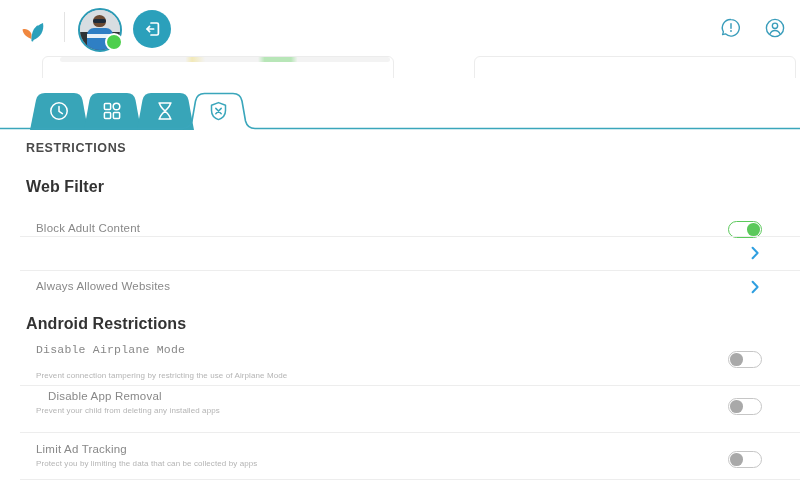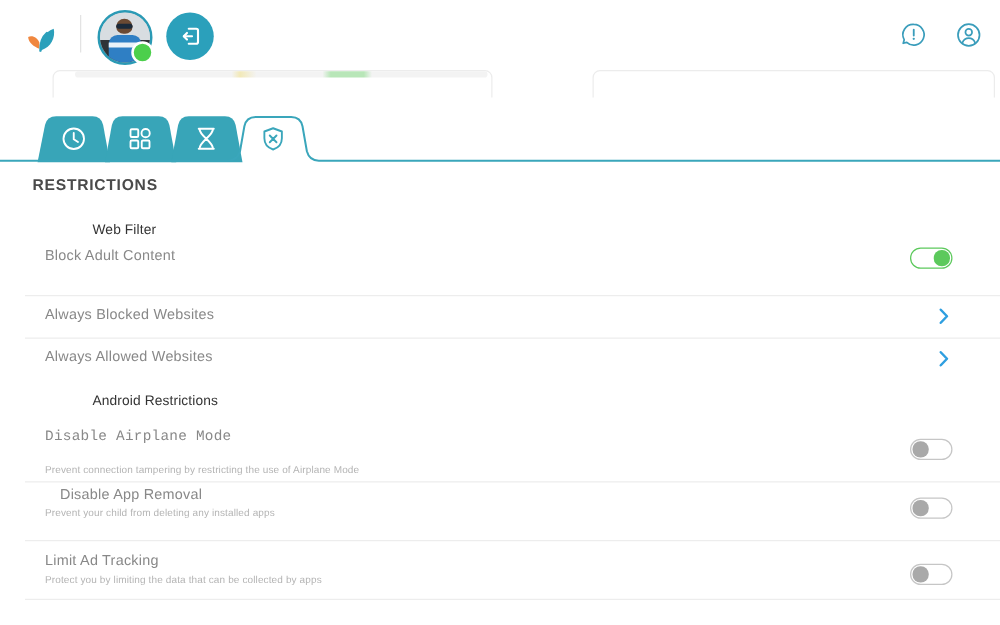--- a/index.html
+++ b/index.html
@@ -68,21 +68,21 @@
   .tabs-svg{position:absolute;left:0;top:0;}
   .tab-hit{position:absolute;top:2px;height:32px;cursor:pointer;}
 
   
   .content{position:absolute;left:0;top:130px;width:648px;height:370px;background:#fff;}
   .page-title{
     position:absolute;left:26px;top:11px;font-size:12.5px;letter-spacing:.6px;
     color:#4a4a4a;font-weight:600;
   }
   .section-title{
-    position:absolute;left:26px;font-size:11px;color:#333;font-weight:400;letter-spacing:.1px;margin-left:48px;
+    position:absolute;left:26px;font-size:16px;color:#333;font-weight:700;letter-spacing:.1px;
   }
   .row{position:absolute;left:0;width:800px;}
   .row-label{
     position:absolute;left:36px;font-size:11.5px;color:#888;letter-spacing:.2px;
   }
   .row-sub{
     position:absolute;left:36px;font-size:8px;color:#b4b4b4;letter-spacing:.1px;
   }
   .divider{position:absolute;left:20px;width:780px;height:1px;background:#ededed;}
 
@@ -190,30 +190,29 @@
     <div class="tab-hit" style="left:141px;width:53px;"></div>
     <div class="tab-hit" style="left:194px;width:60px;"></div>
   </div>
 
   <div class="content">
 
     <div class="page-title">RESTRICTIONS</div>
 
     <div class="section-title" style="top:48px;">Web Filter</div>
 
-    <div class="row" style="top:59px;height:34px;text-align:center;">
+    <div class="row" style="top:82px;height:34px;text-align:center;">
       <div class="row-label" style="top:10px;">Block Adult Content</div>
       <div class="toggle on" style="top:9px;">
         <div class="knob"></div>
       </div>
     </div>
     <div class="divider" style="top:106px;"></div>
 
     <div class="row" style="top:106px;height:34px;">
-      <div class="row-label" style="top:10px;">Always Blocked Websites</div>
       <svg class="chev" style="top:10px;" viewBox="0 0 14 14">
         <path d="M4.6 1.8 L9.6 7 L4.6 12.2" fill="none" stroke="#2f9fe0" stroke-width="2" stroke-linecap="round" stroke-linejoin="round"></path>
       </svg>
     </div>
     <div class="divider" style="top:140px;"></div>
 
     <div class="row" style="top:140px;height:34px;">
       <div class="row-label" style="top:10px;">Always Allowed Websites</div>
       <svg class="chev" style="top:10px;" viewBox="0 0 14 14">
         <path d="M4.6 1.8 L9.6 7 L4.6 12.2" fill="none" stroke="#2f9fe0" stroke-width="2" stroke-linecap="round" stroke-linejoin="round"></path>

